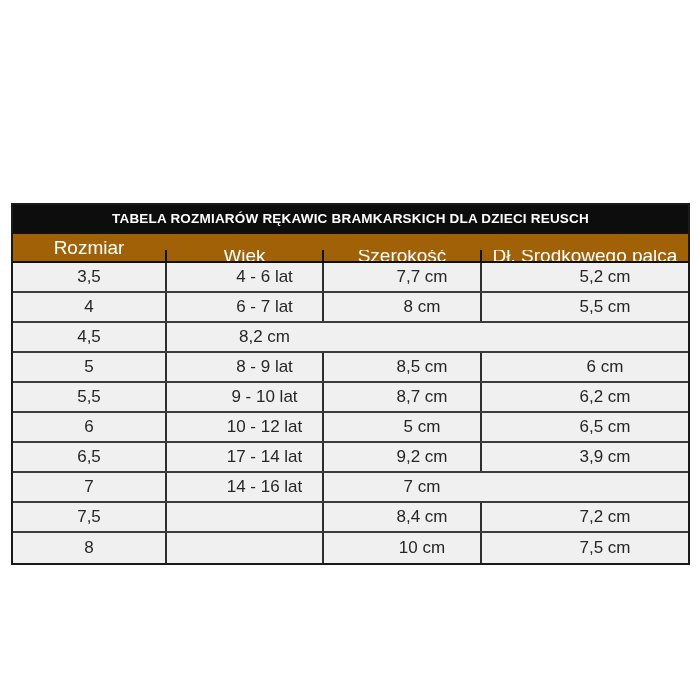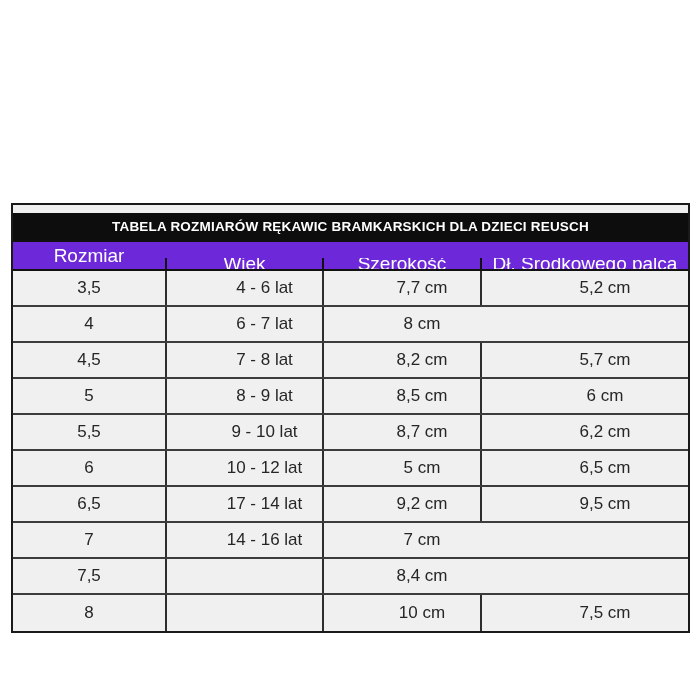--- a/index.html
+++ b/index.html
@@ -24,46 +24,45 @@
     height: 27px;
     background: #0d0d0d;
     color: #ffffff;
     display: flex;
     align-items: center;
     justify-content: center;
     font-size: 13.5px;
     font-weight: bold;
     letter-spacing: 0.2px;
     white-space: nowrap;
-    margin-top: 8px;
   }
   .grid-row {
     display: grid;
     grid-template-columns: 152px 157px 158px 208px;
   }
   .head-row {
-    background: #6d28d9;
+    background: #a16207;
     border-top: 2px solid #111111;
     border-bottom: 2px solid #111111;
     height: 31px;
     box-sizing: border-box;
   }
   .head-cell {
     color: #ffffff;
     font-size: 19px;
     display: flex;
     align-items: center;
     justify-content: center;
     white-space: nowrap;
     overflow: hidden;
   }
   .head-cell + .head-cell { border-left: 2px solid #111111; margin-top: 16px; }
   .data-row {
     background: #f0f0f0;
-    height: 36px;
+    height: 30px;
     box-sizing: border-box;
     border-bottom: 2px solid #3c3c3c;
   }
   .data-row:last-child { border-bottom: none; }
   .cell {
     color: #262626;
     font-size: 17px;
     display: flex;
     align-items: center;
     justify-content: center;
@@ -92,26 +91,25 @@
     <div class="grid-row data-row">
       <div class="cell">3,5</div>
       <div class="cell">4 - 6 lat</div>
       <div class="cell">7,7 cm</div>
       <div class="cell">5,2 cm</div>
     </div>
     <div class="grid-row data-row">
       <div class="cell">4</div>
       <div class="cell">6 - 7 lat</div>
       <div class="cell">8 cm</div>
+      <div class="cell">5,5 cm</div>
     </div>
     <div class="grid-row data-row">
       <div class="cell">4,5</div>
-      <div class="cell">7 - 8 lat</div>
       <div class="cell">8,2 cm</div>
-      <div class="cell">5,7 cm</div>
     </div>
     <div class="grid-row data-row">
       <div class="cell">5</div>
       <div class="cell">8 - 9 lat</div>
       <div class="cell">8,5 cm</div>
       <div class="cell">6 cm</div>
     </div>
     <div class="grid-row data-row">
       <div class="cell">5,5</div>
       <div class="cell">9 - 10 lat</div>
@@ -121,31 +119,32 @@
     <div class="grid-row data-row">
       <div class="cell">6</div>
       <div class="cell">10 - 12 lat</div>
       <div class="cell">5 cm</div>
       <div class="cell">6,5 cm</div>
     </div>
     <div class="grid-row data-row">
       <div class="cell">6,5</div>
       <div class="cell">17 - 14 lat</div>
       <div class="cell">9,2 cm</div>
-      <div class="cell">9,5 cm</div>
+      <div class="cell">3,9 cm</div>
     </div>
     <div class="grid-row data-row">
       <div class="cell">7</div>
       <div class="cell">14 - 16 lat</div>
       <div class="cell">7 cm</div>
     </div>
     <div class="grid-row data-row">
       <div class="cell">7,5</div>
       <div class="cell"></div>
       <div class="cell">8,4 cm</div>
+      <div class="cell">7,2 cm</div>
     </div>
     <div class="grid-row data-row">
       <div class="cell">8</div>
       <div class="cell"></div>
       <div class="cell">10 cm</div>
       <div class="cell">7,5 cm</div>
     </div>
 
   </div>
 </div>

